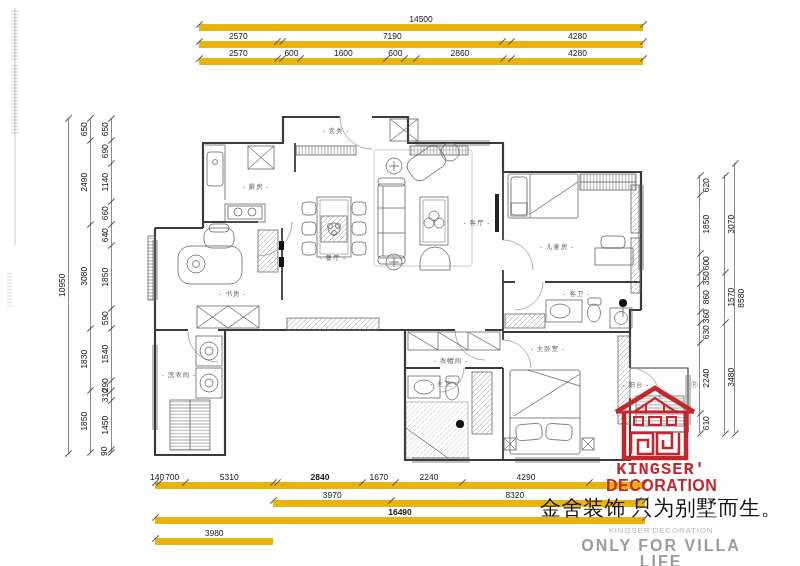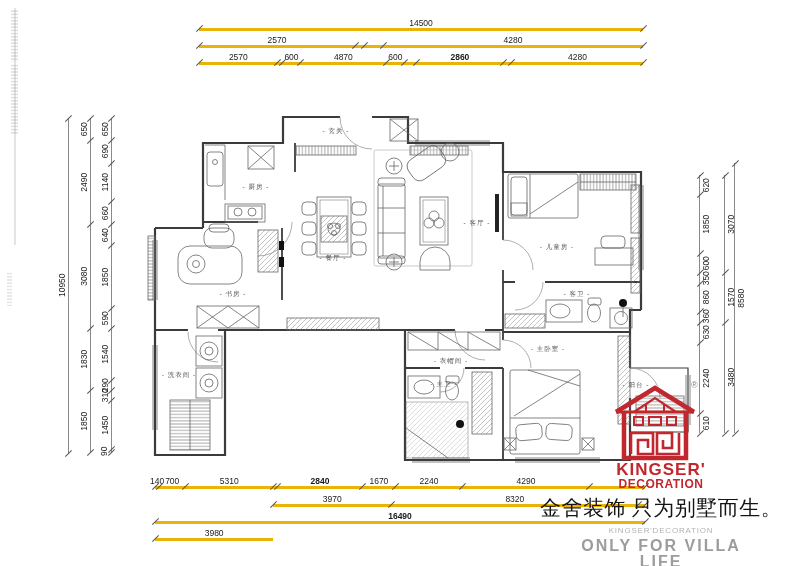--- a/index.html
+++ b/index.html
@@ -3,21 +3,21 @@
 <meta charset="utf-8">
 <style>
   html,body{margin:0;padding:0;}
   body{width:800px;height:566px;position:relative;background:#fff;overflow:hidden;
        font-family:"Liberation Sans", sans-serif;}
   
   .hdim{position:absolute;display:flex;height:13px;}
   .vdim{position:absolute;display:flex;flex-direction:column;width:13px;}
   .seg{position:relative;flex-basis:0;min-width:0;min-height:0;display:flex;
        justify-content:center;align-items:center;}
-  .hdim .seg{border-bottom:3px solid #eab308;align-items:flex-end;}
+  .hdim .seg{border-bottom:7px solid #eab308;align-items:flex-end;}
   .vdim.lft .seg{border-right:1px solid #8a8a8a;}
   .vdim.rgt .seg{border-left:1px solid #8a8a8a;}
   .hdim .seg::before{content:"";position:absolute;left:-4.5px;bottom:-0.5px;width:9px;height:1px;
        background:#555;transform:rotate(-45deg);}
   .hdim .seg:last-child::after{content:"";position:absolute;right:-4.5px;bottom:-0.5px;width:9px;height:1px;
        background:#555;transform:rotate(-45deg);}
   .vdim .seg::before{content:"";position:absolute;top:-0.5px;width:9px;height:1px;background:#555;
        transform:rotate(-45deg);}
   .vdim.lft .seg::before{right:-4.5px;}
   .vdim.rgt .seg::before{left:-4.5px;}
@@ -25,23 +25,23 @@
        transform:rotate(-45deg);}
   .vdim.lft .seg:last-child::after{right:-4.5px;}
   .vdim.rgt .seg:last-child::after{left:-4.5px;}
   .dlabel{font-size:8.5px;color:#1a1a1a;line-height:1;white-space:nowrap;margin-bottom:1px;}
   .vdim .dlabel{transform:rotate(-90deg);margin:0;}
   
   svg.plan{position:absolute;left:0;top:0;}
   .rlabel{font-size:6.5px;fill:#555;letter-spacing:1px;font-family:"Liberation Sans",sans-serif;}
   
   .logo-word1{position:absolute;left:606px;top:461px;width:110px;text-align:center;
-      font-size:17px;font-weight:bold;letter-spacing:1px;color:#c2272d;line-height:1;}
+      font-size:17px;font-weight:bold;letter-spacing:1px;color:#c2272d;line-height:1;font-family:Liberation Mono, monospace;}
   .logo-word2{position:absolute;left:606px;top:478px;width:110px;text-align:center;
-      font-size:12px;font-weight:bold;letter-spacing:0.5px;color:#c2272d;line-height:1;}
+      font-size:16px;font-weight:bold;letter-spacing:0.5px;color:#c2272d;line-height:1;}
   .registered{position:absolute;left:691px;top:381px;font-size:9px;color:#888;line-height:1;}
   
   .slogan{position:absolute;left:538px;top:496px;width:246px;text-align:center;
       font-family:"Liberation Serif","DejaVu Serif",serif;font-size:21px;color:#141414;
       letter-spacing:0.5px;white-space:nowrap;line-height:1.2;}
   .brand-en{position:absolute;left:558px;top:527px;width:206px;text-align:center;
       font-size:8px;color:#b3b3b3;letter-spacing:0.8px;line-height:1;}
   .tagline-en{position:absolute;left:558px;top:538px;width:206px;text-align:center;
       font-size:16px;font-weight:600;color:#9c9c9c;letter-spacing:2px;line-height:1;}
 </style>
@@ -279,41 +279,44 @@
 <div class="hdim" style="left:199px;top:18px;width:444px;">
     <div class="seg" style="flex-grow: 14500;">
       <span class="dlabel">14500</span>
     </div>
   </div>
 <div class="hdim" style="left:199px;top:35px;width:444px;">
     <div class="seg" style="flex-grow: 2570;">
       <span class="dlabel">2570</span>
     </div>
     <div class="seg" style="flex-grow: 150;"></div>
+    <div class="seg" style="flex-grow: 7190;">
+      <span class="dlabel">7190</span>
+    </div>
     <div class="seg" style="flex-grow: 310;"></div>
     <div class="seg" style="flex-grow: 4280;">
       <span class="dlabel">4280</span>
     </div>
   </div>
 <div class="hdim" style="left:199px;top:52px;width:444px;">
     <div class="seg" style="flex-grow: 2570;">
       <span class="dlabel">2570</span>
     </div>
     <div class="seg" style="flex-grow: 150;"></div>
     <div class="seg" style="flex-grow: 600;">
       <span class="dlabel">600</span>
     </div>
     <div class="seg" style="flex-grow: 2790;">
-      <span class="dlabel">4870</span>
+      <span class="dlabel">1600</span>
     </div>
     <div class="seg" style="flex-grow: 600;">
       <span class="dlabel">600</span>
     </div>
     <div class="seg" style="flex-grow: 380;"></div>
-    <div class="seg" style="flex-grow: 2860; font-weight: bold;">
+    <div class="seg" style="flex-grow: 2860;">
       <span class="dlabel">2860</span>
     </div>
     <div class="seg" style="flex-grow: 270;"></div>
     <div class="seg" style="flex-grow: 4280;">
       <span class="dlabel">4280</span>
     </div>
   </div>
 
 <div class="vdim lft" style="left:56px;top:118px;height:335px;">
     <div class="seg" style="flex-grow: 10950;">

